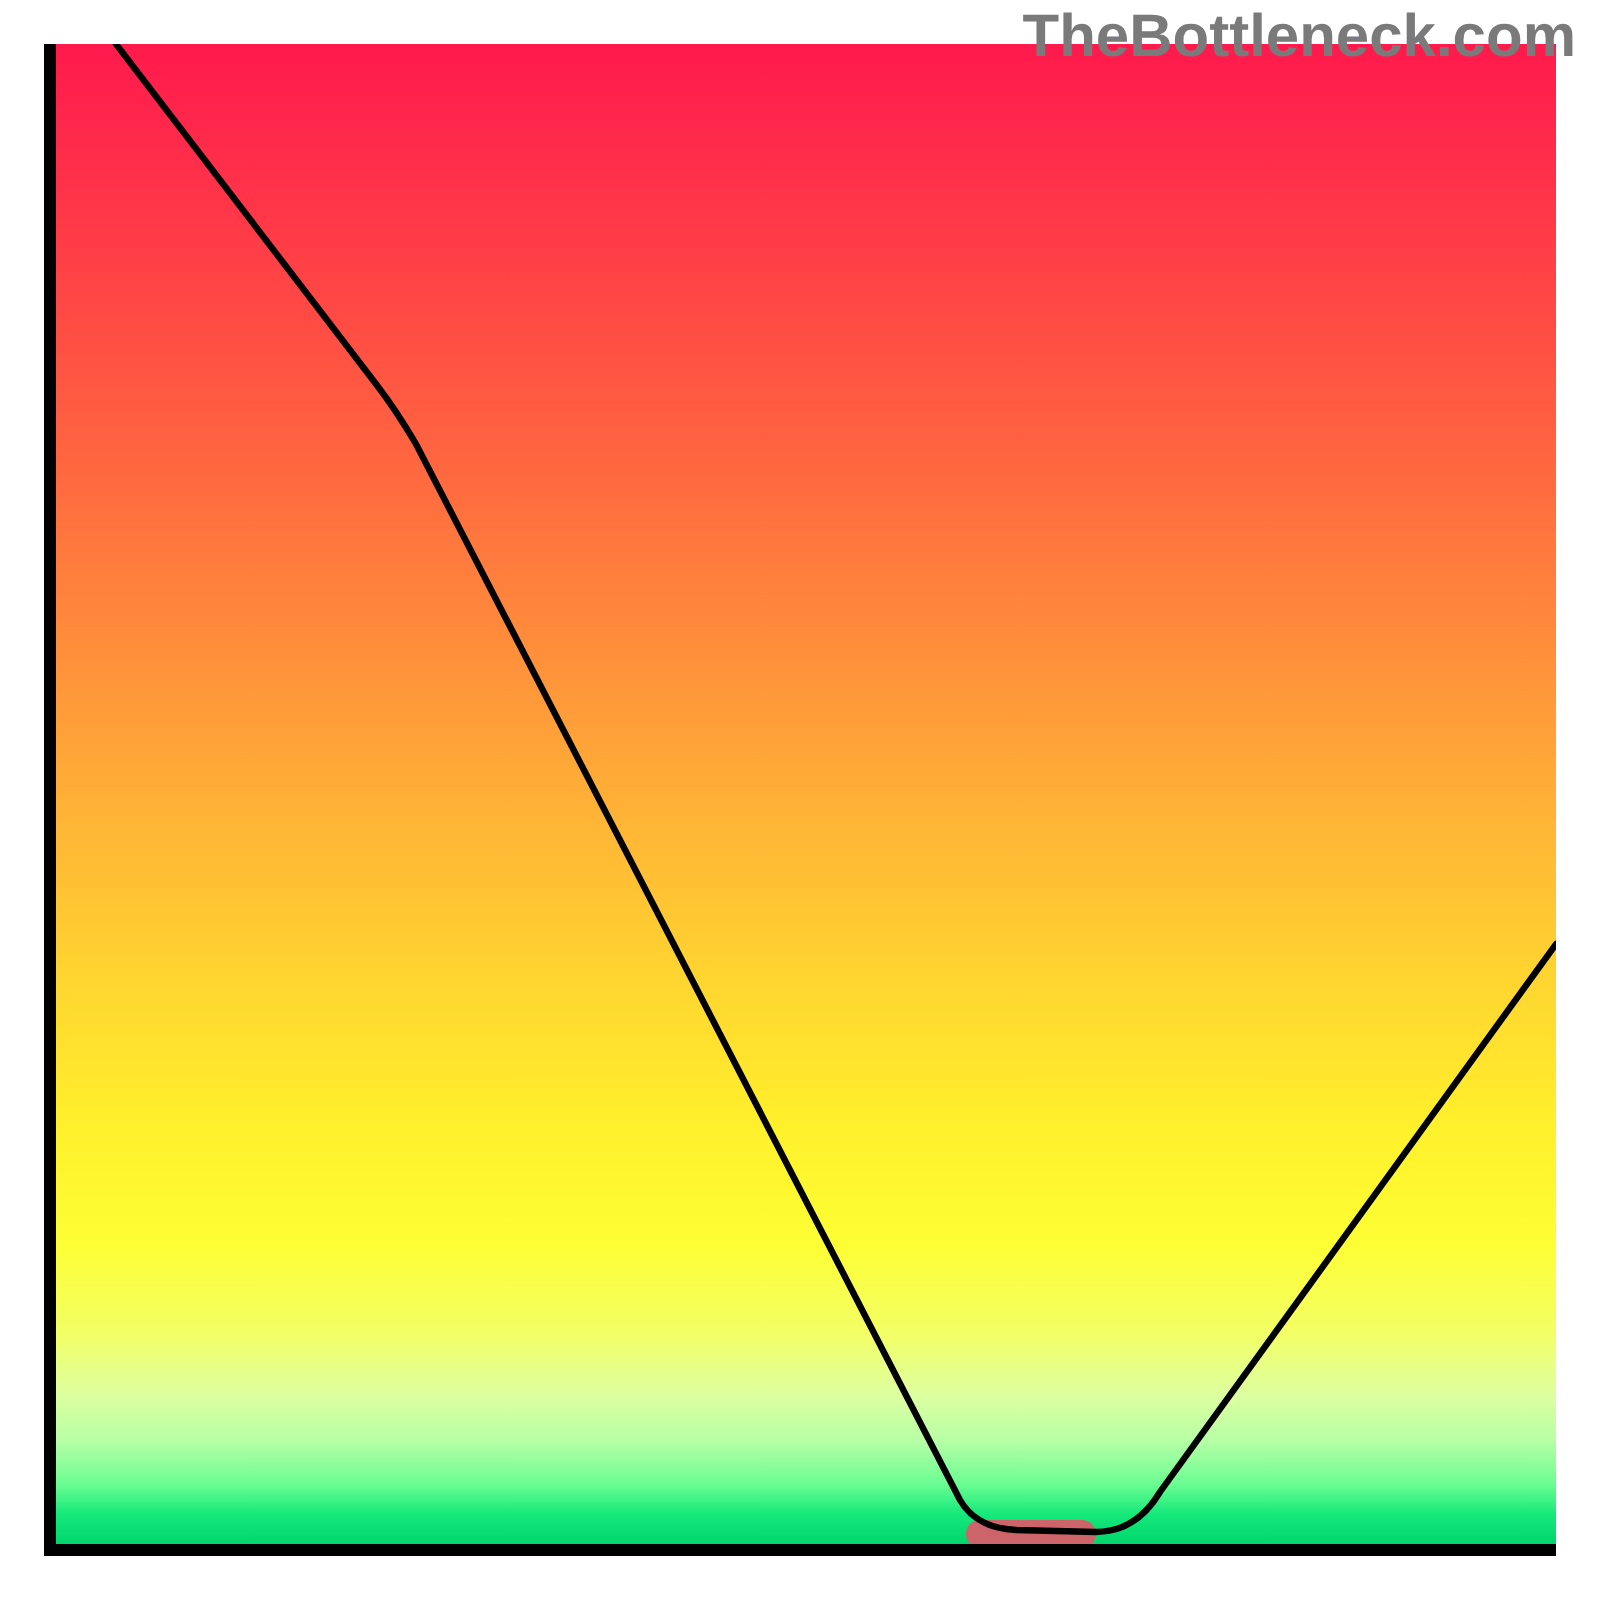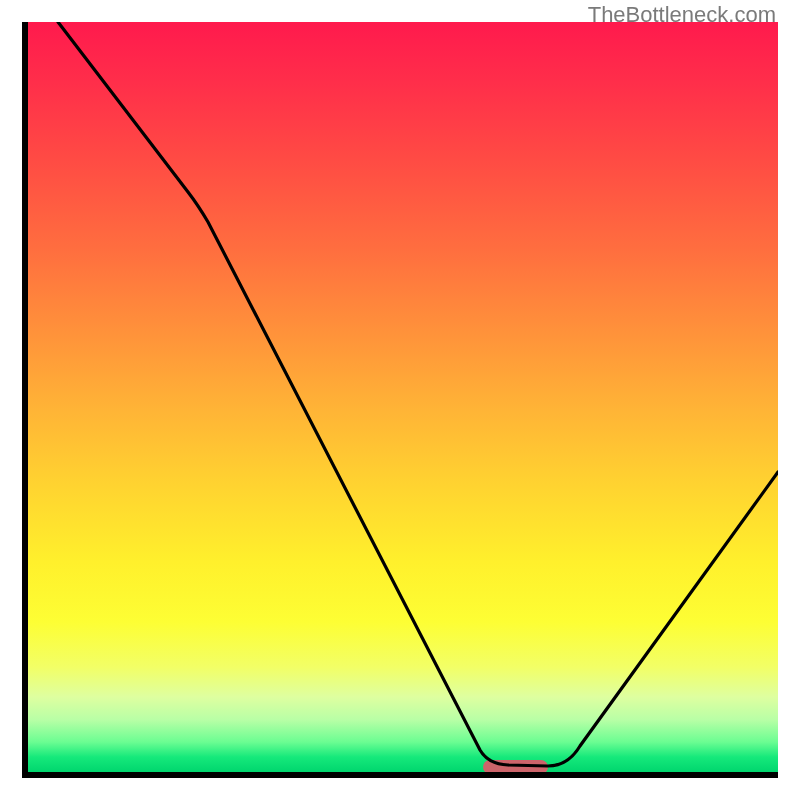--- a/index.html
+++ b/index.html
@@ -8,24 +8,24 @@
     background: #fff;
   }
   .chart-container {
     position: relative;
     width: 800px;
     height: 800px;
   }
   .watermark {
     position: absolute;
     top: 2px;
-    right: 24px;
+    right: 12px;
     font-family: Arial, Helvetica, sans-serif;
-    font-size: 22px;
-    font-weight: normal;
+    font-size: 30px;
+    font-weight: bold;
     color: #7a7a7a;
     z-index: 10;
   }
   .plot-area {
     position: absolute;
     left: 22px;
     top: 22px;
     width: 756px;
     height: 756px;
     border-left: 6px solid #000;

